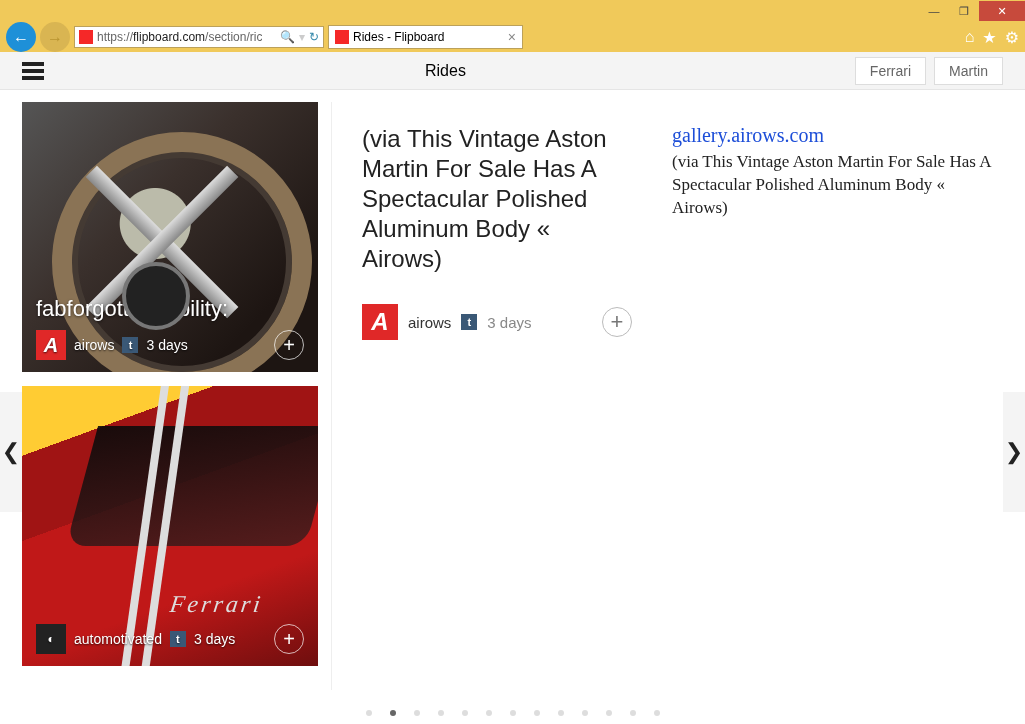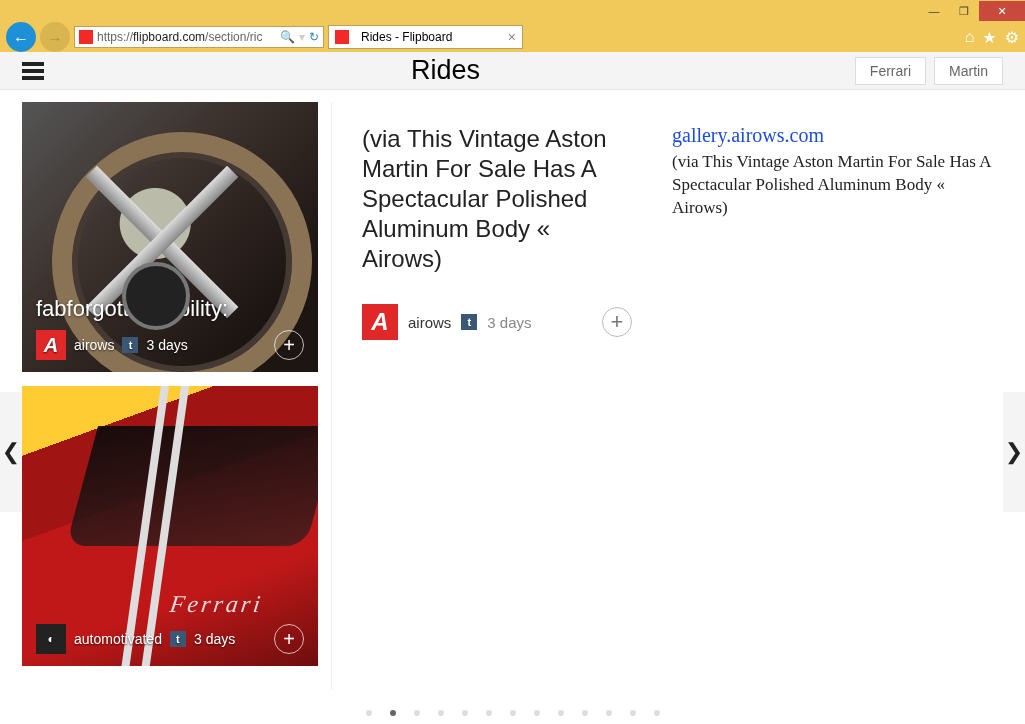--- a/index.html
+++ b/index.html
@@ -13,31 +13,31 @@
 .navcircle { width: 30px; height: 30px; border-radius: 50%; background: #1e90d8; display: flex; align-items: center; justify-content: center; color: #fff; font-size: 16px; }
 .navcircle.disabled { background: #d9b552; color: #b89430; }
 .urlbox { flex: 0 0 250px; height: 22px; background: #fff; border: 1px solid #bca15a; display: flex; align-items: center; font-size: 12px; padding: 0 4px; }
 .urlbox .fav { width: 14px; height: 14px; background: #f52828; margin-right: 4px; }
 .urlbox .url { white-space: nowrap; overflow: hidden; color: #666; }
 .urlbox .url b { color: #222; font-weight: normal; }
 .urlbox .search { margin-left: auto; color: #777; font-size: 12px; }
 .urlbox .pipe { color: #ccc; margin: 0 4px; }
 .urlbox .ref { color: #38a; font-size: 12px; }
 .tabstrip { display: flex; align-items: center; height: 26px; }
-.tab { width: 195px; height: 24px; background: #fff; border: 1px solid #bca15a; display: flex; align-items: center; font-size: 12px; padding: 0 6px; white-space: nowrap; overflow: hidden; gap: 8px; }
+.tab { width: 195px; height: 24px; background: #fff; border: 1px solid #bca15a; display: flex; align-items: center; font-size: 12px; padding: 0 6px; white-space: nowrap; overflow: hidden; }
 .tab .fav { width: 14px; height: 14px; background: #f52828; margin-right: 4px; }
 .tab .x { margin-left: auto; color: #888; font-size: 14px; }
 .addrbar .chromeicons { margin-left: auto; color: #fff; display: flex; gap: 8px; font-size: 16px; }
 
 
 .page { position: relative; height: 672px; background: #fff; }
 .topbar { height: 38px; background: #f4f4f4; border-bottom: 1px solid #e5e5e5; display: flex; align-items: center; padding: 0 22px; }
 .hamburger { width: 22px; }
 .hamburger div { height: 4px; background: #222; margin: 3px 0; }
-.pagetitle { flex: 1; text-align: center; font-size: 27px; font-weight: 400; font-family: "Helvetica Neue", Arial, sans-serif; }
+.pagetitle { flex: 1; text-align: center; font-size: 16px; font-weight: 400; font-family: "Helvetica Neue", Arial, sans-serif; }
 .actbtn { border: 1px solid #ddd; background: #fff; color: #666; font-size: 14px; padding: 5px 14px; margin-left: 8px; cursor: pointer; }
 
 .content { display: flex; padding: 12px 22px 0 22px; gap: 30px; height: 600px; }
 .leftcol { width: 310px; display: flex; flex-direction: column; gap: 14px; border-right: 1px solid #eee; padding-right: 14px; }
 .card { position: relative; width: 296px; height: 270px; overflow: hidden; }
 .card.big { height: 280px; }
 
 
 .wheel { background:
   radial-gradient(circle at 45% 45%, #bba 0 35px, transparent 36px),

